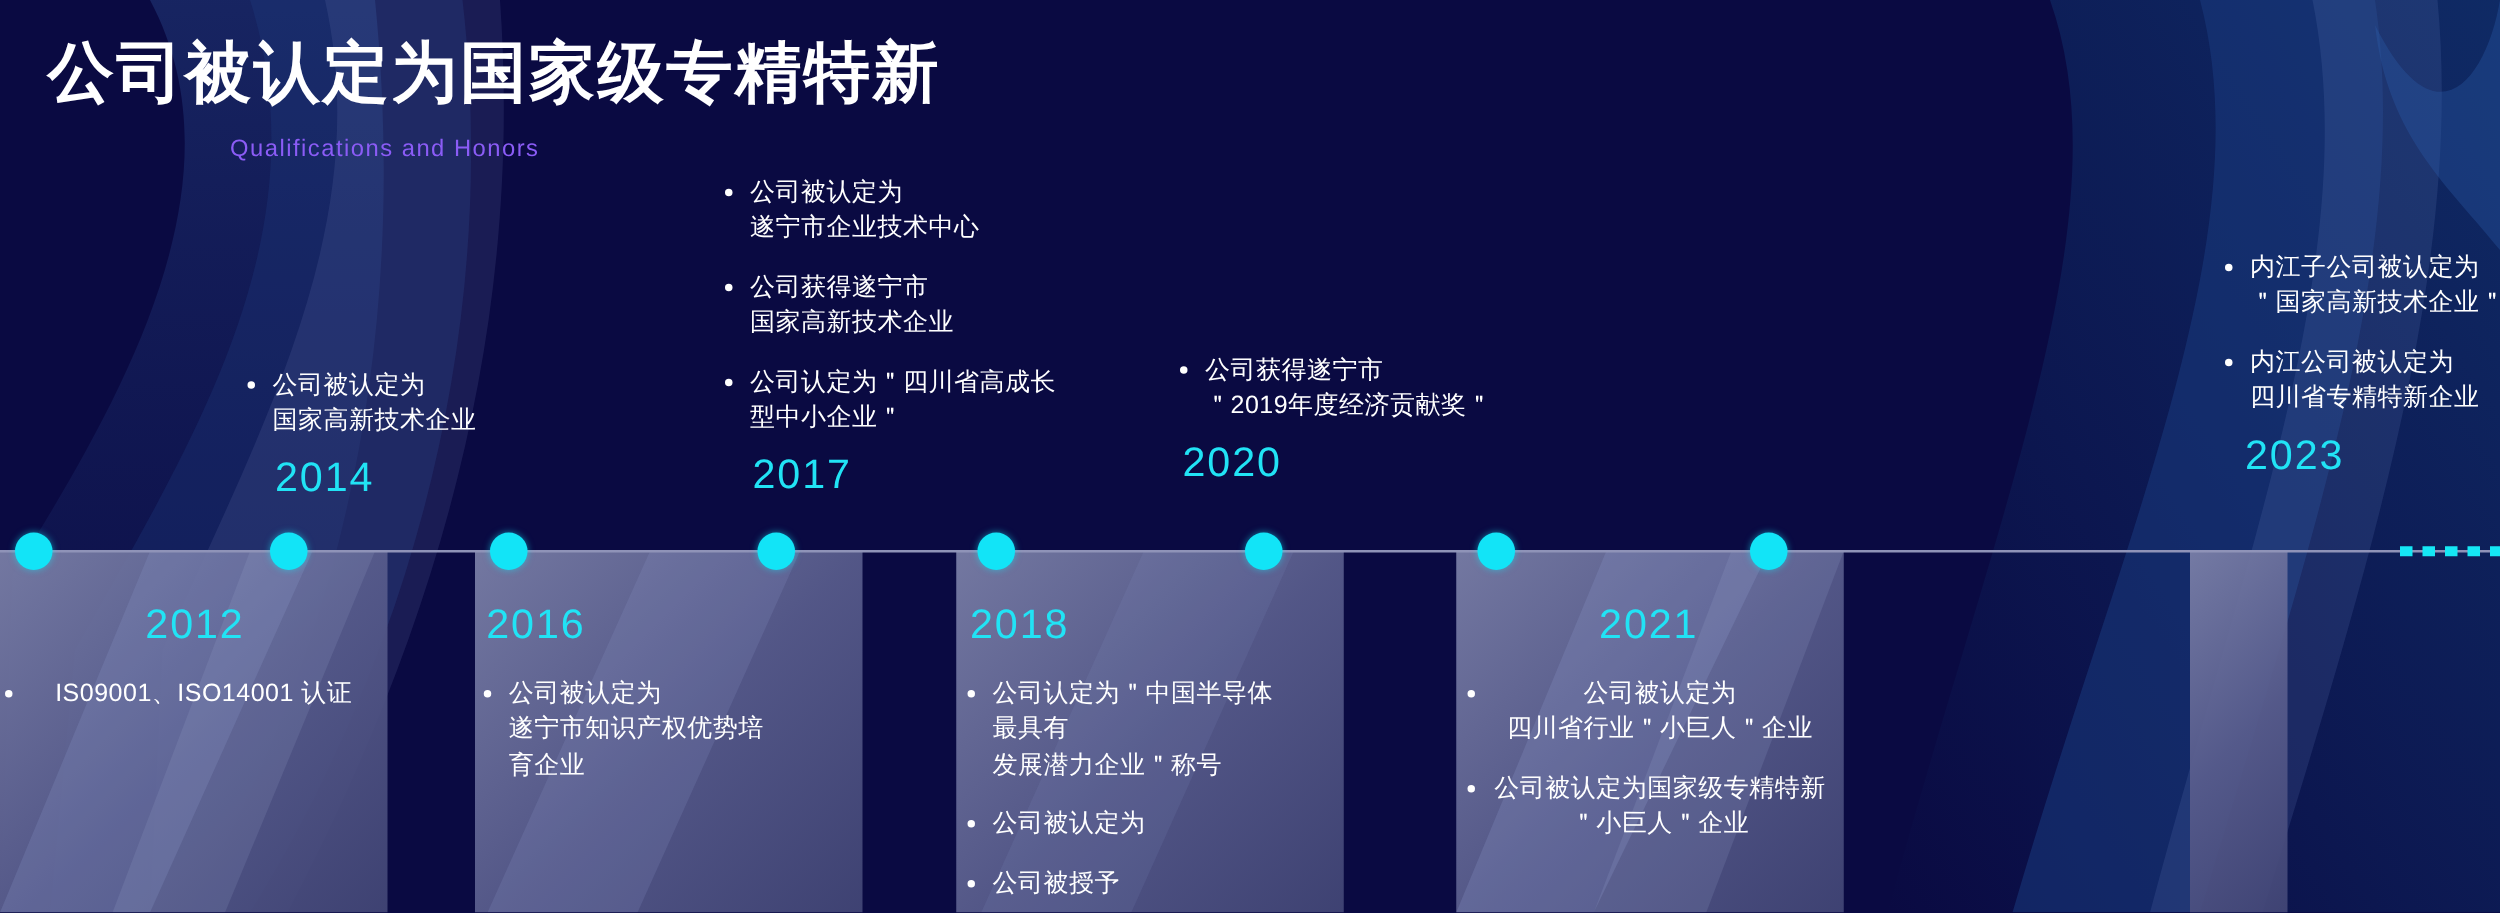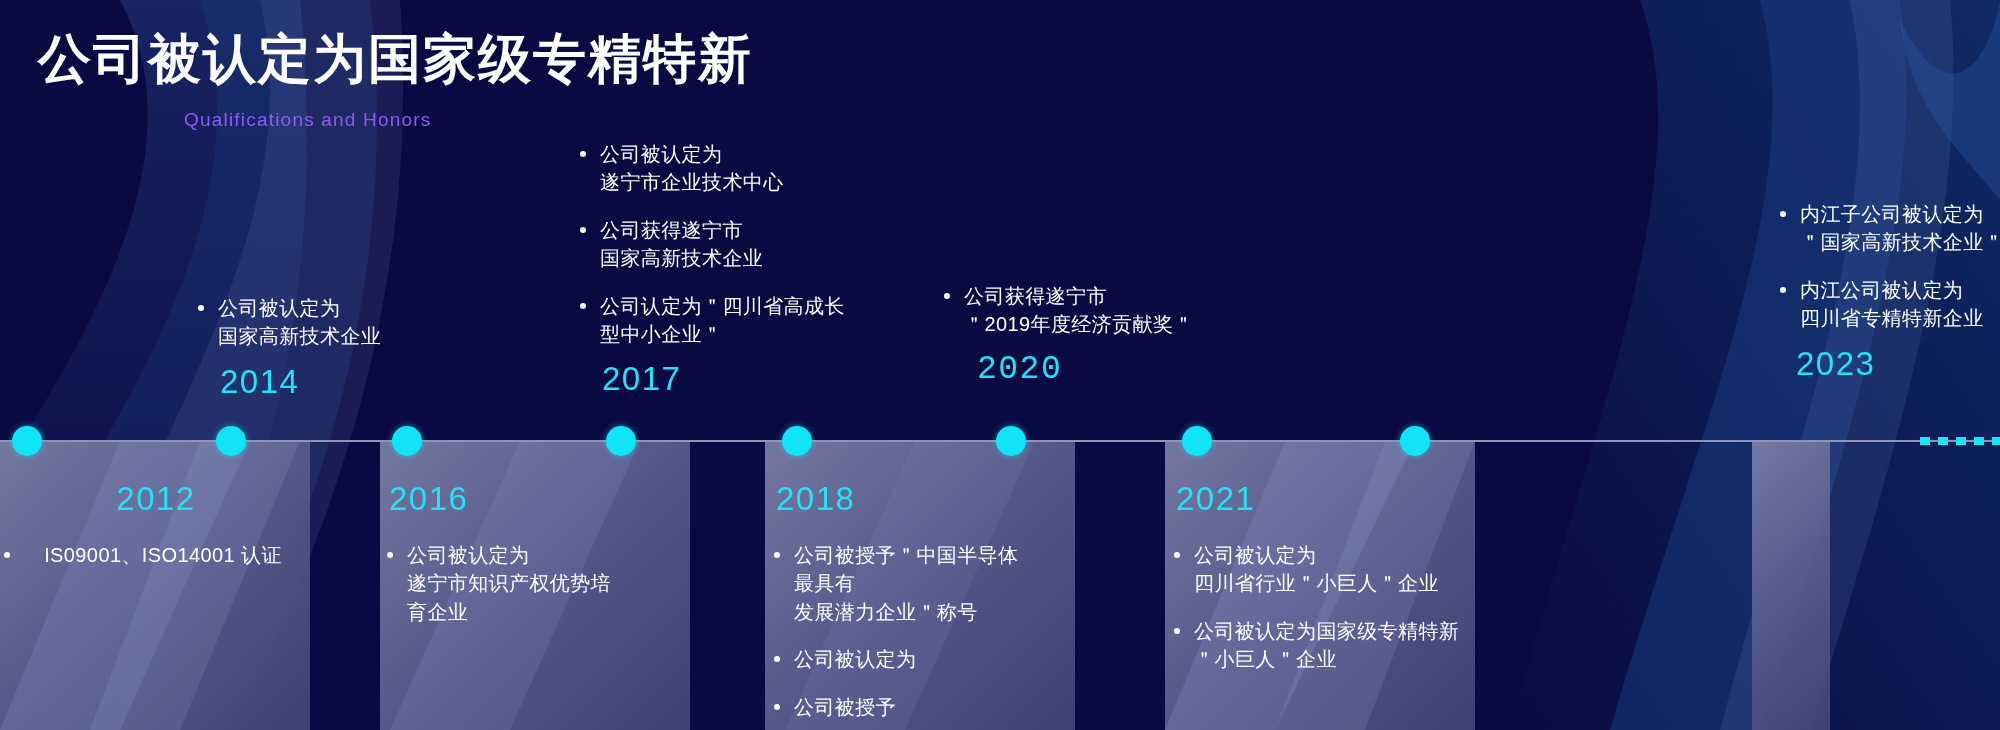--- a/index.html
+++ b/index.html
@@ -71,27 +71,27 @@
   .block-below { position:absolute; z-index:8; }
   .block-below .year { margin-bottom:26px; }
 
   
   #ev-2012 { left:4px;    top:482px; width:300px;text-align:center; }
   #ev-2014 { left:196px;  top:294px; width:300px; }
   #ev-2015 { left:385px;  top:482px; width:245px; }
   #ev-2017 { left:578px;  top:140px; width:330px; }
   #ev-2018 { left:772px;  top:482px; width:250px; }
   #ev-2020 { left:942px;  top:282px; width:320px; }
-  #ev-2021 { left:1172px; top:482px; width:290px; }
+  #ev-2021 { left:1172px; top:482px; width:290px;text-align:center; }
   #ev-2023 { left:1778px; top:200px; width:300px; }
 
   #ev-2012 .year, #ev-2015 .year, #ev-2018 .year, #ev-2021 .year { margin-left:4px; }
   #ev-2014 .year { margin-left:24px; }
   #ev-2017 .year { margin-left:24px; }
-  #ev-2020 .year { margin-left:35px;font-family:Liberation Mono, monospace; }
+  #ev-2020 .year { margin-left:4px; }
   #ev-2023 .year { margin-left:18px; }
 
   #ev-2012 .bullets li { padding-left:18px; }
   #ev-2012 .bullets li::before { left:0; }
 
   .block-above .bullets { position:relative; }
   .block-above .year { position:relative; }
 </style>
 </head>
 <body>
@@ -215,21 +215,21 @@
         <span class="ln ind">型中小企业＂</span>
       </li>
     </ul>
     <div class="year">2017</div>
   </div>
 
   <div class="block-below" id="ev-2018">
     <div class="year">2018</div>
     <ul class="bullets">
       <li>
-        <span class="ln">公司被授予＂中国半导体最具有</span>
+        <span class="ln">公司认定为＂中国半导体最具有</span>
         <span class="ln ind">发展潜力企业＂称号</span>
       </li>
       <li>
         <span class="ln">公司被认定为</span>
       </li>
       <li>
         <span class="ln">公司被授予</span>
 
       </li>
     </ul>

